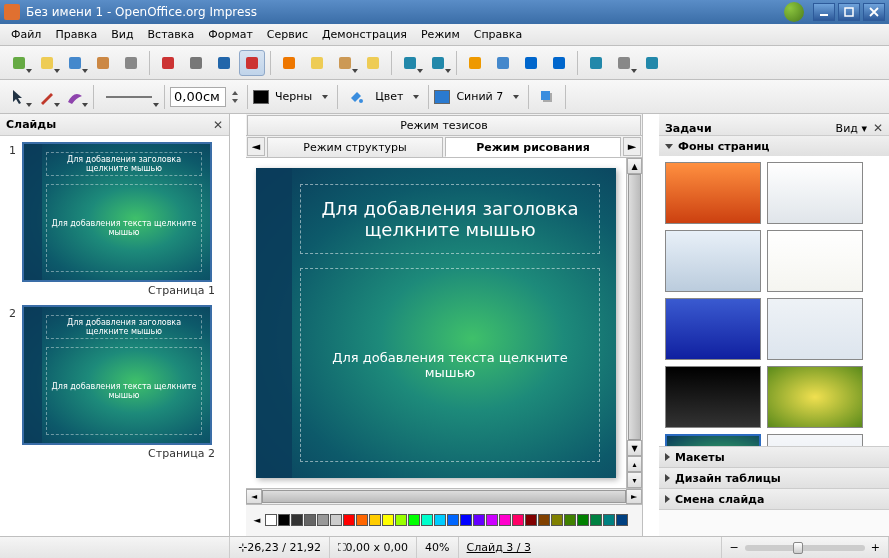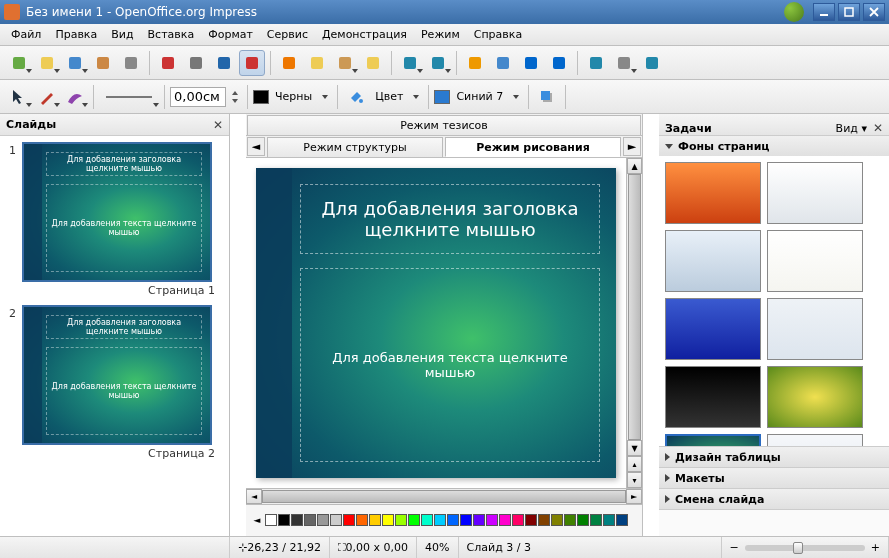--- a/index.html
+++ b/index.html
@@ -83,21 +83,21 @@
 .task-section-h .tri.right { border-top: 4px solid transparent; border-bottom: 4px solid transparent; border-left: 5px solid #444; }
 .task-section-h .label { font-weight: bold; font-size: 11px; }
 .task-body { background: #fff; padding: 6px; display: flex; flex-wrap: wrap; gap: 6px; overflow-y: auto; height: 290px; position: relative; }
 .master-thumb { width: 96px; height: 62px; border: 1px solid #888; cursor: pointer; background-size: cover; position: relative; overflow: hidden; display: flex; flex-direction: column; align-items: center; justify-content: center; font-size: 6px; color: #fff; text-align: center; padding: 2px; }
 .master-thumb.sel { border: 2px solid #2a6ac0; }
 .task-body::-webkit-scrollbar { width: 14px; }
 
 
 .statusbar { height: 22px; border-top: 1px solid #bfbfbf; background: linear-gradient(#f5f5f5,#e5e5e5); display: flex; align-items: center; font-size: 11px; }
 .statusbar .cell { padding: 0 8px; border-right: 1px solid #ccc; height: 100%; display: flex; align-items: center; }
-.statusbar .flex { flex: 1; }
+.statusbar .flex { flex: 1; text-decoration: underline; }
 .zoom-slider { width: 120px; height: 6px; background: #ccc; border-radius: 3px; position: relative; margin: 0 6px; }
 .zoom-slider .knob { position: absolute; top: -3px; left: 48px; width: 10px; height: 12px; background: linear-gradient(#fff,#ccc); border: 1px solid #888; border-radius: 2px; }
 
 
 .ic { width: 18px; height: 18px; }
 </style>
 </head>
 <body>
 
 <div class="titlebar">
@@ -457,27 +457,27 @@
           <div class="master-thumb" style="background: linear-gradient(rgb(238, 242, 246), rgb(221, 229, 238));"></div>
           <div class="master-thumb" style="background: linear-gradient(rgb(0, 0, 0), rgb(51, 51, 51));"></div>
           <div class="master-thumb" style="background: radial-gradient(rgb(240, 224, 80), rgb(90, 138, 26));"></div>
           <div class="master-thumb sel" style="background: radial-gradient(at 60% 55%, rgb(63, 192, 106), rgb(10, 58, 90));"></div>
           <div class="master-thumb" style="background: linear-gradient(rgb(245, 247, 250), rgb(223, 230, 238));"></div>
         </div>
     </div>
     <div class="task-section">
       <div class="task-section-h">
           <span class="tri right"></span>
-          <span class="label">Дизайн таблицы</span>
+          <span class="label">Макеты</span>
         </div>
     </div>
     <div class="task-section">
       <div class="task-section-h">
           <span class="tri right"></span>
-          <span class="label">Макеты</span>
+          <span class="label">Дизайн таблицы</span>
         </div>
     </div>
     <div class="task-section">
       <div class="task-section-h">
           <span class="tri right"></span>
           <span class="label">Смена слайда</span>
         </div>
     </div>
   </div>
 </div>

